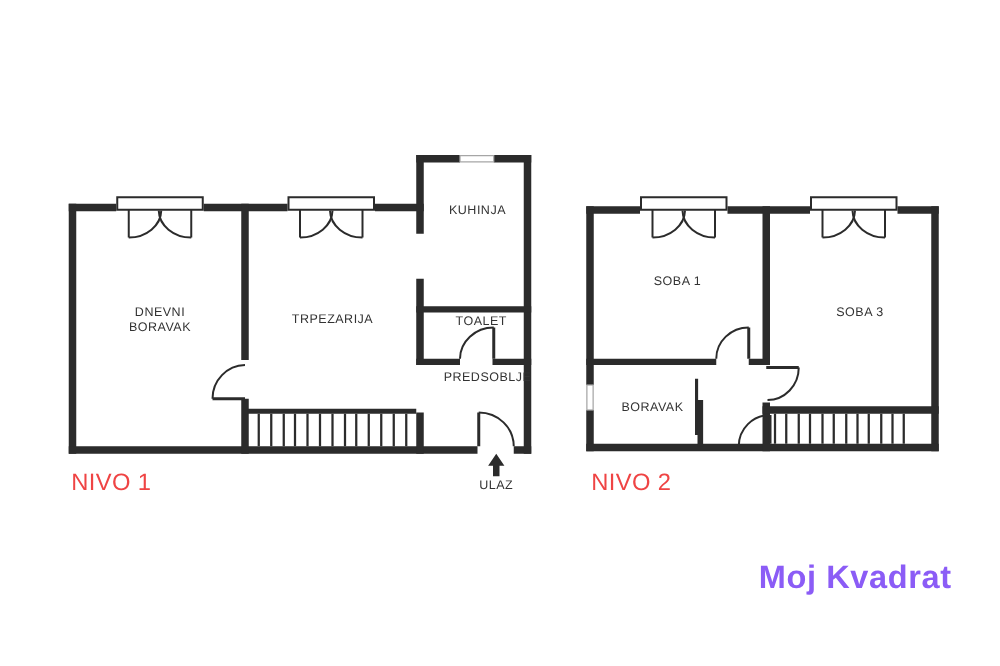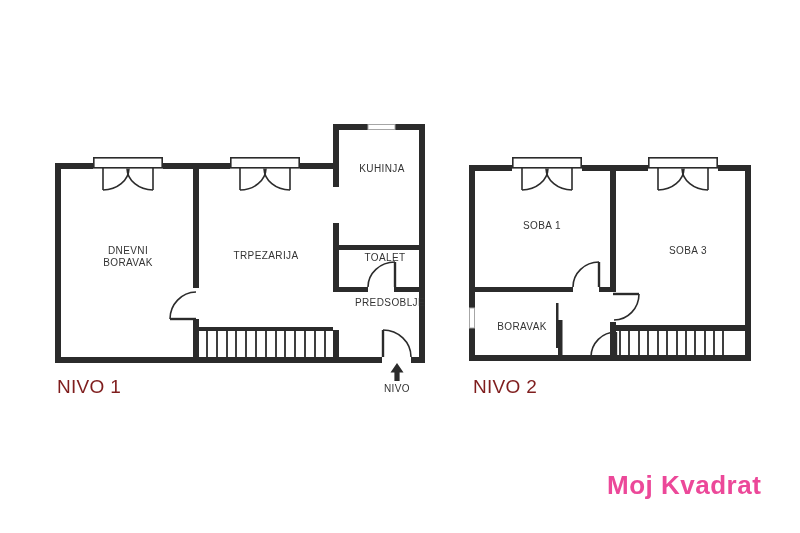--- a/index.html
+++ b/index.html
@@ -26,21 +26,21 @@
     line-height:12px;
     letter-spacing:0.4px;
     color:#333333;
     text-align:center;
     white-space:pre-line;
   }
   .nivo-label{
     position:absolute;
     font-size:19px;
     line-height:19px;
-    color:#7f1d1d;
+    color:#ef4444;
     letter-spacing:0.3px;
   }
   .watermark-line{
     position:absolute;
     font-size:26px;
     line-height:26px;
     font-weight:700;
     letter-spacing:0.5px;
     color:#FAF88C;
   }
@@ -159,24 +159,24 @@
       </g>
     </g>
   </svg>
 
   <div class="room-label" style="left:128px;top:257px">DNEVNI
 BORAVAK</div>
   <div class="room-label" style="left:266px;top:256px">TRPEZARIJA</div>
   <div class="room-label" style="left:382px;top:169px">KUHINJA</div>
   <div class="room-label" style="left:385px;top:258px">TOALET</div>
   <div class="room-label" style="left:390px;top:303px">PREDSOBLJE</div>
-  <div class="room-label" style="left:397px;top:389px">NIVO</div>
+  <div class="room-label" style="left:397px;top:389px">ULAZ</div>
 
   <div class="room-label" style="left:542px;top:226px">SOBA 1</div>
   <div class="room-label" style="left:688px;top:251px">SOBA 3</div>
   <div class="room-label" style="left:522px;top:327px">BORAVAK</div>
 
   <div class="nivo-label" style="left:57px;top:377px">NIVO 1</div>
   <div class="nivo-label" style="left:473px;top:377px">NIVO 2</div>
 
-  <div class="watermark-line" style="left: 607px; top: 472px; color: #ec4899;">Moj Kvadrat</div>
+  <div class="watermark-line" style="left: 607px; top: 448px; color: #8b5cf6;">Moj Kvadrat</div>
 
 </div>
 
 </body></html>

